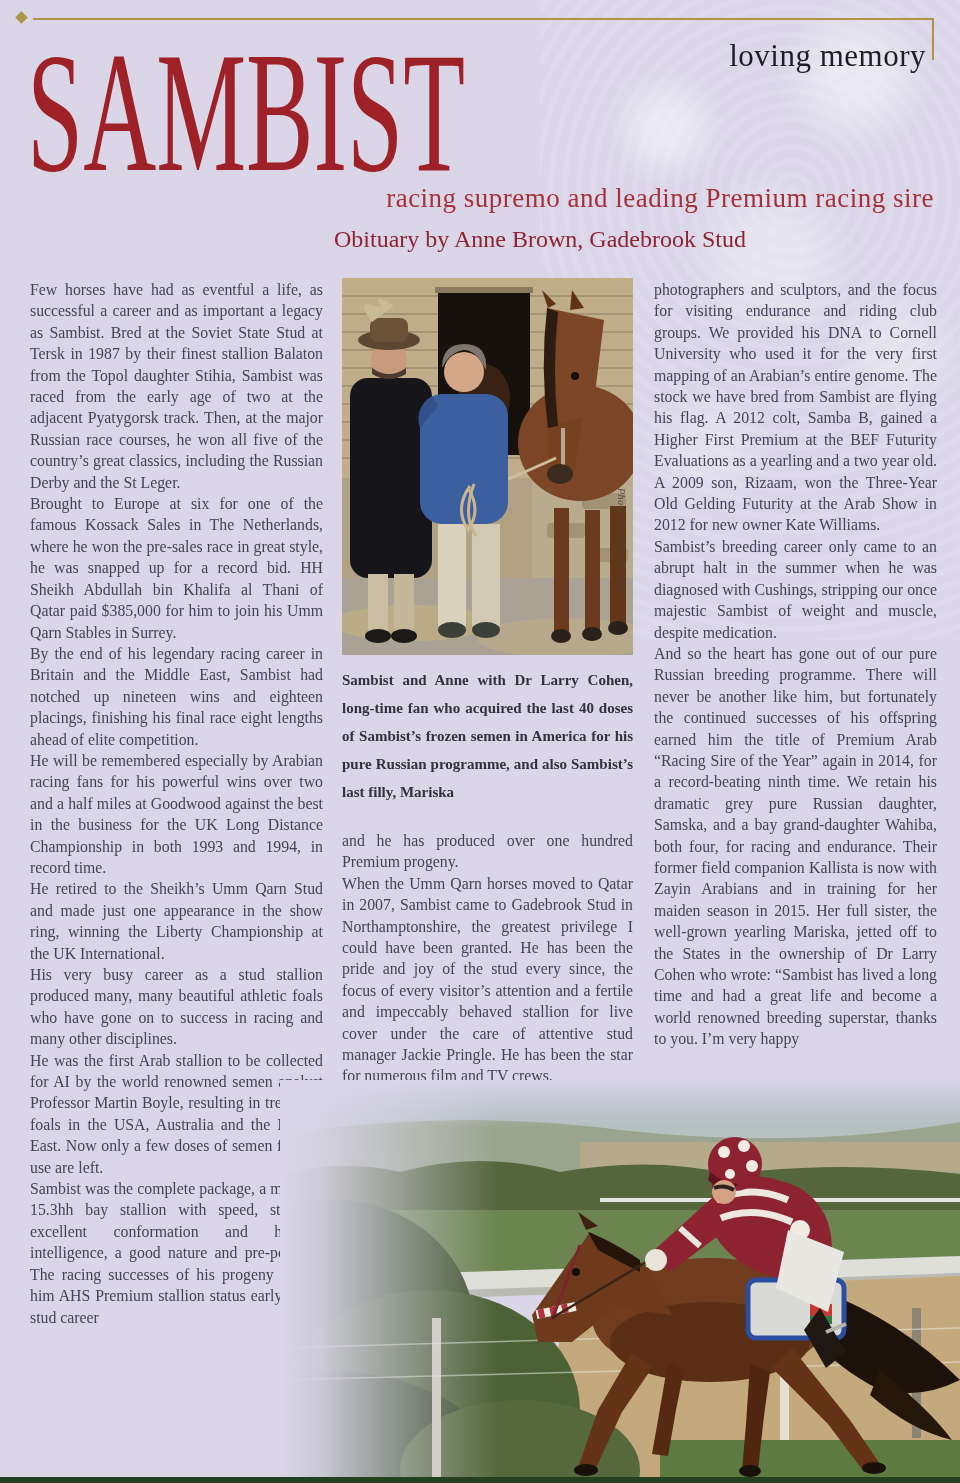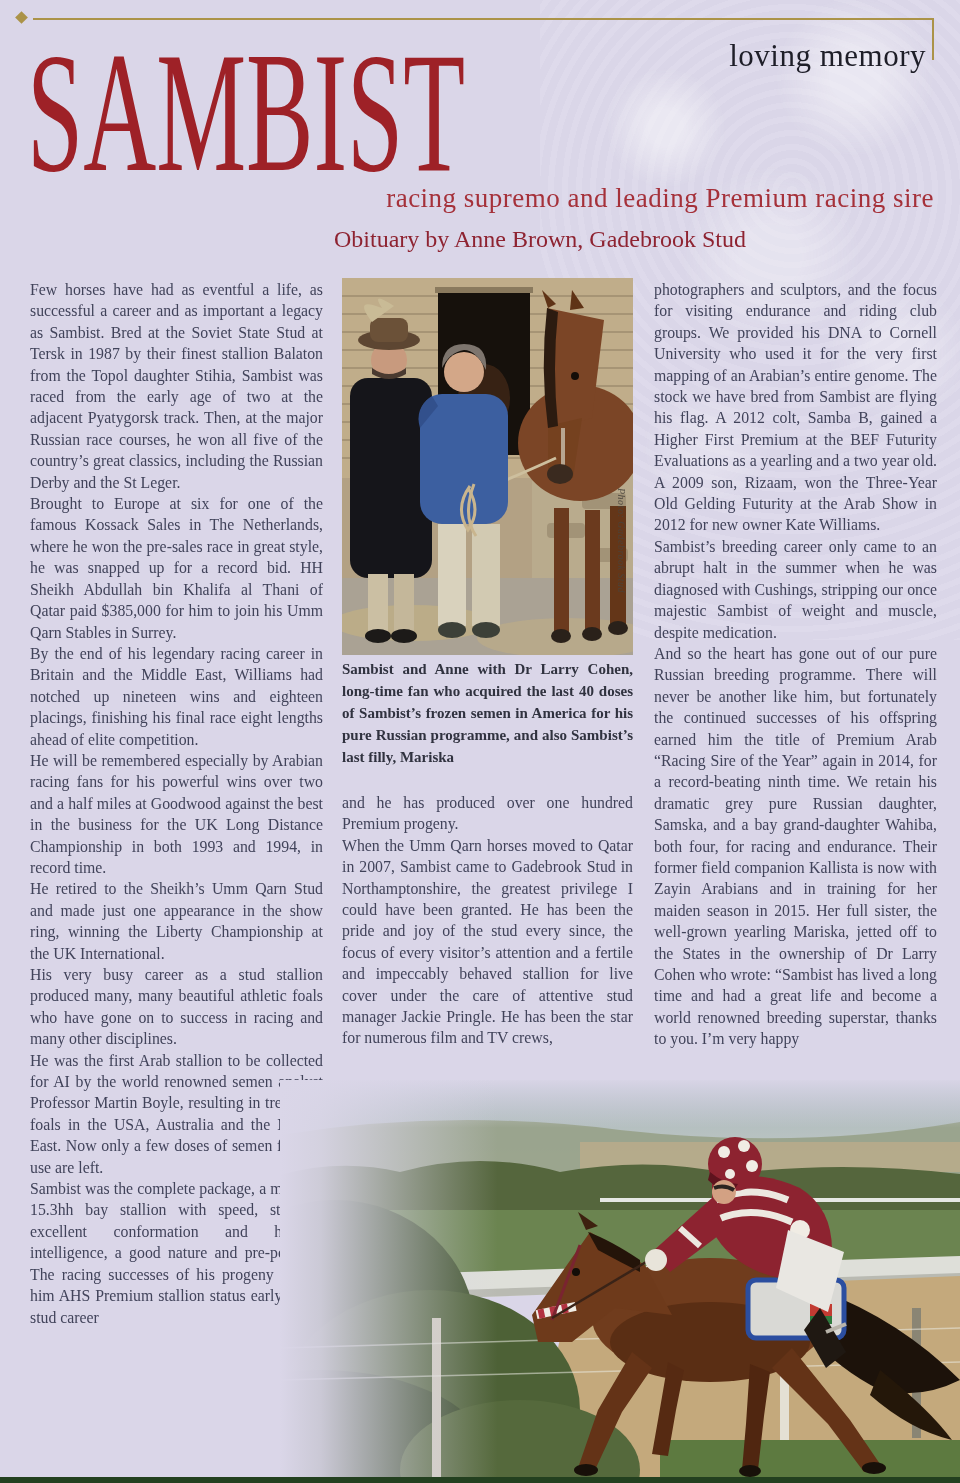--- a/index.html
+++ b/index.html
@@ -45,21 +45,21 @@
   #col3{left:654px;width:283px;}
   .photo-stable{
     position:relative;width:291px;height:377px;overflow:hidden;background:#b3a184;
   }
   .photo-credit{
     position:absolute;right:1px;top:210px;height:160px;
     writing-mode:vertical-rl;font-style:italic;font-size:10px;color:#4a443c;
     letter-spacing:.5px;opacity:.85;
   }
   .caption{
-    margin-top:3px;font-weight:bold;font-size:15px;line-height:22px;
+    margin-top:11px;font-weight:bold;font-size:15px;line-height:28px;
     color:#30323f;text-align:justify;
   }
   .col2-text{margin-top:24px;}
   .photo-racing{
     position:absolute;left:280px;top:1080px;width:680px;height:398px;overflow:hidden;
   }
   .photo-racing::before{
     content:"";position:absolute;inset:0;z-index:2;pointer-events:none;
     background:
       linear-gradient(to right, #dad6e8 0%, rgba(218,214,232,.9) 6%, rgba(218,214,232,0) 32%),
@@ -82,21 +82,21 @@
   <svg class="title-svg" width="442" height="122" viewBox="0 0 442 122">
     <text x="0" y="114" font-family="Liberation Serif, serif" font-size="172" fill="#9e2127" textLength="438" lengthAdjust="spacingAndGlyphs">SAMBIST</text>
   </svg>
 
   <div class="subtitle">racing supremo and leading Premium racing sire</div>
   <div class="byline">Obituary by Anne Brown, Gadebrook Stud</div>
 
   <div id="col1" class="col">
     <p>Few horses have had as eventful a life, as successful a career and as important a legacy as Sambist. Bred at the Soviet State Stud at Tersk in 1987 by their finest stallion Balaton from the Topol daughter Stihia, Sambist was raced from the early age of two at the adjacent Pyatygorsk track. Then, at the major Russian race courses, he won all five of the country’s great classics, including the Russian Derby and the St Leger.</p>
     <p>Brought to Europe at six for one of the famous Kossack Sales in The Netherlands, where he won the pre-sales race in great style, he was snapped up for a record bid. HH Sheikh Abdullah bin Khalifa al Thani of Qatar paid $385,000 for him to join his Umm Qarn Stables in Surrey.</p>
-    <p>By the end of his legendary racing career in Britain and the Middle East, Williams had notched up nineteen wins and eighteen placings, finishing his final race eight lengths ahead of elite competition.</p>
+    <p>By the end of his legendary racing career in Britain and the Middle East, Sambist had notched up nineteen wins and eighteen placings, finishing his final race eight lengths ahead of elite competition.</p>
     <p>He will be remembered especially by Arabian racing fans for his powerful wins over two and a half miles at Goodwood against the best in the business for the UK Long Distance Championship in both 1993 and 1994, in record time.</p>
     <p>He retired to the Sheikh’s Umm Qarn Stud and made just one appearance in the show ring, winning the Liberty Championship at the UK International.</p>
     <p>His very busy career as a stud stallion produced many, many beautiful athletic foals who have gone on to success in racing and many other disciplines.</p>
     <p>He was the first Arab stallion to be collected for AI by the world renowned semen analyst Professor Martin Boyle, resulting in treasured foals in the USA, Australia and the Middle East. Now only a few doses of semen for UK use are left.</p>
     <p>Sambist was the complete package, a majestic 15.3hh bay stallion with speed, stamina, excellent conformation and hooves, intelligence, a good nature and pre-potency. The racing successes of his progeny earned him AHS Premium stallion status early in his stud career</p>
   </div>
 
   <div id="col2" class="col">
     <div class="photo-stable">
       <svg width="291" height="377" viewBox="0 0 291 377">

